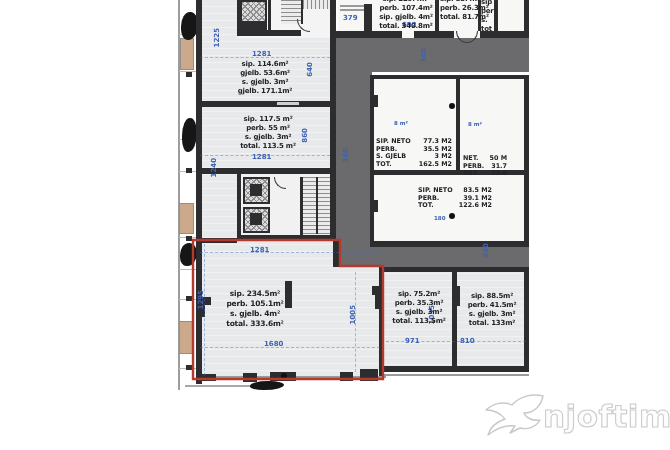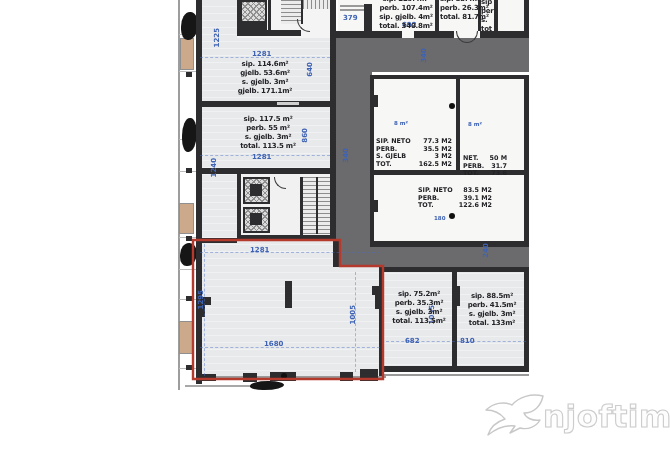--- a/index.html
+++ b/index.html
@@ -172,40 +172,46 @@
   <div class="abs blue vtext" style="left:306px;top:62px;">640</div>
   <div class="abs blue" style="left:252px;top:153px;">1281</div>
   <div class="abs blue vtext" style="left:301px;top:128px;">860</div>
   <div class="abs blue vtext" style="left:342px;top:148px;">340</div>
   <div class="abs blue vtext" style="left:420px;top:48px;">340</div>
   <div class="abs blue" style="left:402px;top:21px;">692</div>
   <div class="abs blue" style="left:250px;top:246px;">1281</div>
   <div class="abs blue vtext" style="left:197px;top:290px;">1295</div>
   <div class="abs blue vtext" style="left:349px;top:305px;">1005</div>
   <div class="abs blue" style="left:264px;top:340px;">1680</div>
-  <div class="abs blue" style="left:405px;top:337px;">682</div>
+  <div class="abs blue" style="left:405px;top:337px;">971</div>
   <div class="abs blue vtext" style="left:428px;top:305px;">1035</div>
   <div class="abs blue" style="left:460px;top:337px;">810</div>
   <div class="abs blue vtext" style="left:482px;top:243px;">240</div>
   <div class="abs blue tiny" style="left:394px;top:120px;">8 m²</div>
   <div class="abs blue tiny" style="left:468px;top:121px;">8 m²</div>
   <div class="abs blue tiny" style="left:434px;top:215px;">180</div>
 
   <div class="abs rtext" style="left:225px;top:60px;width:80px;">
     <div>sip.  114.6m²</div>
     <div>gjelb.  53.6m²</div>
     <div>s. gjelb.  3m²</div>
     <div>gjelb.  171.1m²</div>
   </div>
   <div class="abs rtext" style="left:228px;top:115px;width:80px;">
     <div>sip.  117.5 m²</div>
     <div>perb.  55 m²</div>
     <div>s. gjelb.  3m²</div>
     <div>total.  113.5 m²</div>
   </div>
+  <div class="abs rtext big" style="left:205px;top:289px;width:100px;">
+    <div>sip.  234.5m²</div>
+    <div>perb.  105.1m²</div>
+    <div>s. gjelb.  4m²</div>
+    <div>total.  333.6m²</div>
+  </div>
   <div class="abs rtext" style="left:388px;top:290px;width:62px;">
     <div>sip.  75.2m²</div>
     <div>perb.  35.3m²</div>
     <div>s. gjelb.  3m²</div>
     <div>total.  113.5m²</div>
   </div>
   <div class="abs rtext" style="left:458px;top:292px;width:68px;">
     <div>sip.  88.5m²</div>
     <div>perb.  41.5m²</div>
     <div>s. gjelb.  3m²</div>

